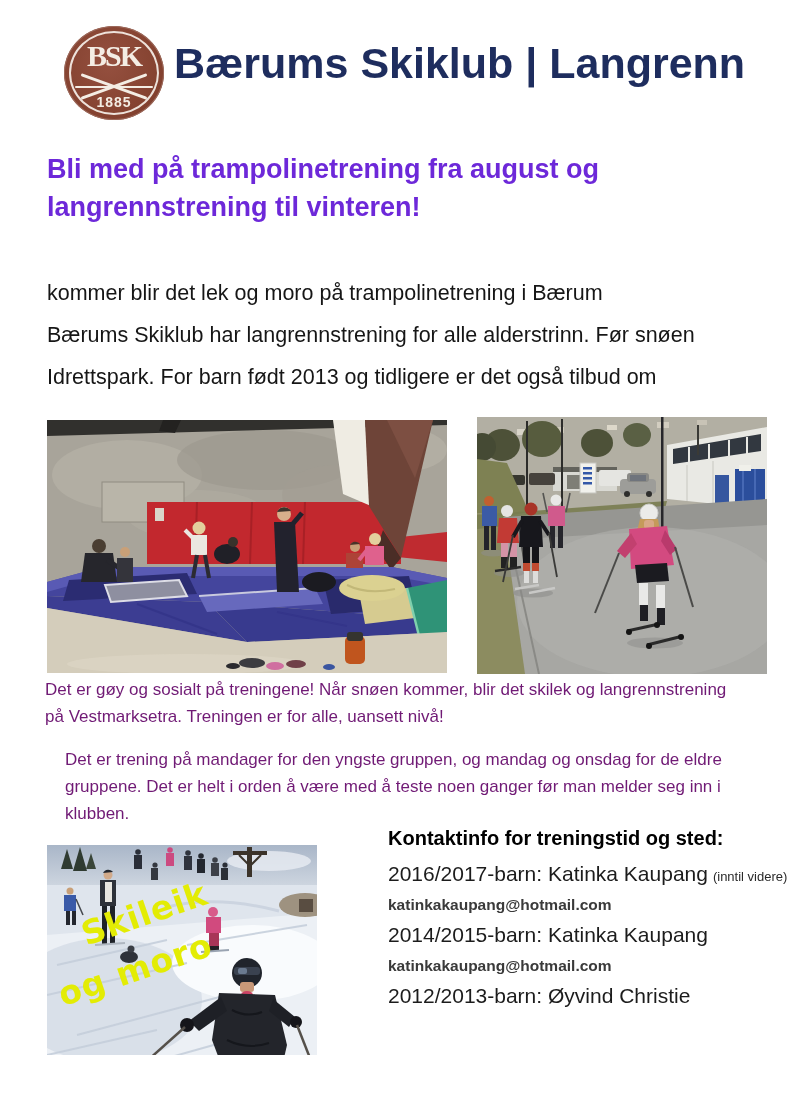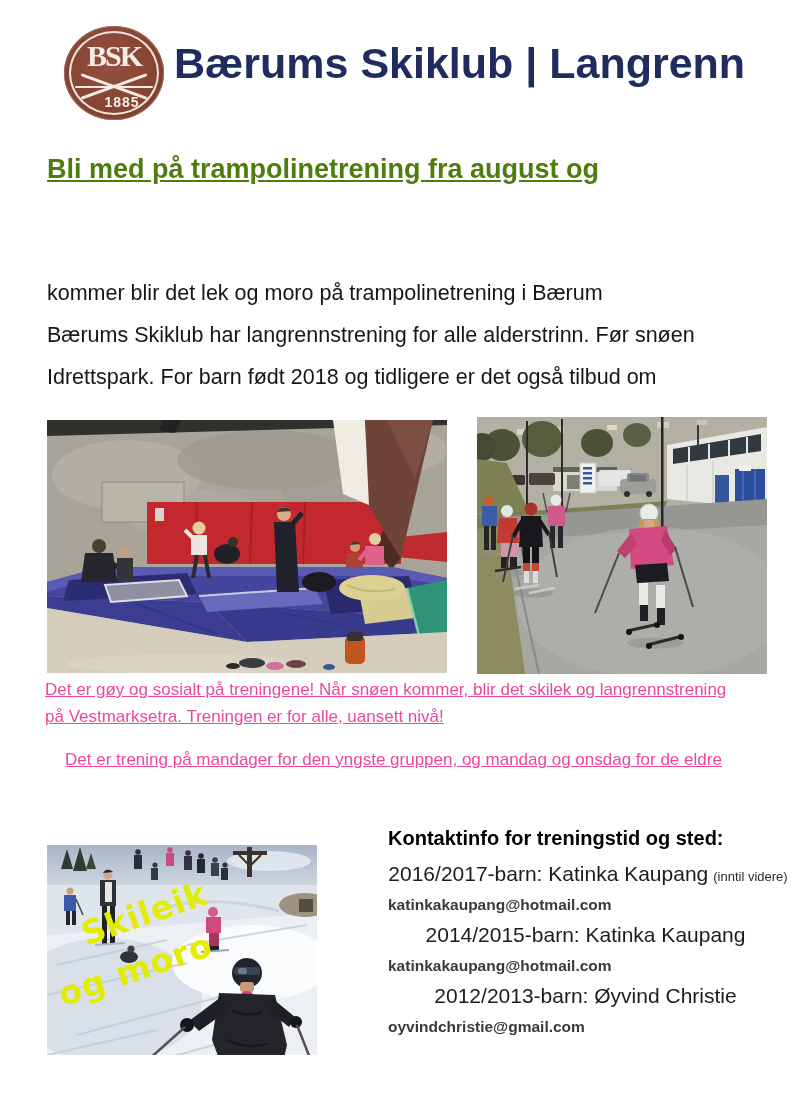--- a/index.html
+++ b/index.html
@@ -11,51 +11,51 @@
         background:radial-gradient(ellipse at 45% 40%, #95503f 0%, #83412f 70%, #6f3527 100%);
         box-shadow:0 0 0 1px #9c6a5c inset;}
   .logo-ring{position:absolute;left:5px;top:5px;right:5px;bottom:5px;border:2px solid rgba(246,240,233,.92);
         border-radius:50%;}
   .logo-bsk{position:absolute;left:0;top:13px;width:100%;text-align:center;color:#f4ede4;
         font-size:30px;font-weight:700;letter-spacing:-2px;font-family:"Liberation Serif",serif;}
   .ski{position:absolute;left:15px;top:59px;width:70px;height:3px;background:#f4ede4;border-radius:2px;}
   .ski.a{transform:rotate(20deg);}
   .ski.b{transform:rotate(-20deg);}
   .ski.c{height:2px;top:60px;left:11px;width:78px;}
-  .logo-year{position:absolute;left:8px;top:68px;width:100%;text-align:center;color:#f4ede4;
+  .logo-year{position:absolute;left:0;top:68px;width:100%;text-align:center;color:#f4ede4;
         font-size:14px;font-weight:700;letter-spacing:1px;}
   .title{position:absolute;left:174px;top:26px;width:610px;font-size:43px;line-height:74px;
         font-weight:600;color:#1e2d5e;white-space:nowrap;letter-spacing:0px;}
 
   
-  .headline{position:absolute;left:47px;top:150px;font-size:27px;line-height:38px;font-weight:700;color:#4d7c0f;text-decoration:underline;}
+  .headline{position:absolute;left:47px;top:150px;font-size:27px;line-height:38px;font-weight:700;color:#6d28d9;}
   .headline div{white-space:nowrap;}
   .intro{position:absolute;left:47px;top:272px;font-size:21.5px;line-height:42px;color:#161616;}
   .intro div{white-space:nowrap;}
-  .smallpara{position:absolute;left:45px;font-size:17px;line-height:27px;color:#ec4899;text-decoration:underline;}
+  .smallpara{position:absolute;left:45px;font-size:17px;line-height:27px;color:#701a75;}
   .social{top:676px;}
   .schedule{top:746px;margin-left:20px;}
   .smallpara div{white-space:nowrap;}
 
   
   .photo{position:absolute;display:block;}
   .photo-tramp{left:47px;top:420px;width:400px;height:253px;}
   .photo-roller{left:477px;top:417px;width:290px;height:257px;}
   .ski-photo-wrap{position:absolute;left:47px;top:845px;width:270px;height:258px;}
   .ski-photo-wrap svg{position:absolute;left:0;top:0;width:270px;height:258px;}
   .overlay-yellow{position:absolute;color:#e3ec04;font-weight:700;font-size:33px;line-height:34px;
         transform:rotate(-19deg);white-space:nowrap;letter-spacing:1px;
         font-family:"DejaVu Sans",sans-serif;}
   .ov1{left:32px;top:52px;}
   .ov2{left:8px;top:108px;}
 
   
   .contact{position:absolute;left:388px;top:824px;width:400px;}
   .contact-heading{font-size:20px;font-weight:700;color:#000;margin-bottom:7px;line-height:28px;}
-  .c-label{font-size:21px;color:#1c1c1c;line-height:30px;text-align:center;}
+  .c-label{font-size:21px;color:#1c1c1c;line-height:30px;}
   .c-note{font-size:13px;color:#2a2a2a;margin-left:5px;}
   .c-email{font-size:15.5px;color:#3a3a3a;line-height:25px;margin-bottom:3px;font-weight:bold;}
 </style>
 </head>
 <body>
 
 <div class="page">
 
   <div>
     <div class="logo">
@@ -64,26 +64,27 @@
       <div class="ski a"></div>
       <div class="ski b"></div>
       <div class="ski c"></div>
       <div class="logo-year">1885</div>
     </div>
     <div class="title">Bærums Skiklub | Langrenn</div>
   </div>
 
   <div class="headline">
     <div>Bli med på trampolinetrening fra august og</div>
+    <div>langrennstrening til vinteren!</div>
   </div>
 
   <div class="intro">
     <div>kommer blir det lek og moro på trampolinetrening i Bærum</div>
     <div>Bærums Skiklub har langrennstrening for alle alderstrinn. Før snøen</div>
-    <div>Idrettspark. For barn født 2018 og tidligere er det også tilbud om</div>
+    <div>Idrettspark. For barn født 2013 og tidligere er det også tilbud om</div>
   </div>
 
   <svg class="photo photo-tramp" viewBox="0 0 400 253" preserveAspectRatio="none">
     <rect width="400" height="253" fill="#a8a49a"></rect>
     <ellipse cx="80" cy="55" rx="75" ry="35" fill="#b4b0a5" opacity=".8"></ellipse>
     <ellipse cx="220" cy="40" rx="90" ry="30" fill="#9d998e" opacity=".7"></ellipse>
     <ellipse cx="150" cy="95" rx="70" ry="25" fill="#b1ada1" opacity=".6"></ellipse>
     <ellipse cx="290" cy="75" rx="55" ry="30" fill="#a19d92" opacity=".6"></ellipse>
     <ellipse cx="355" cy="30" rx="45" ry="22" fill="#b6b2a7" opacity=".7"></ellipse>
     <polygon points="0,0 400,0 400,5 0,16" fill="#31302d"></polygon>
@@ -273,20 +274,22 @@
     <line x1="142" y1="136" x2="118" y2="196" stroke="#4a4a48" stroke-width="2"></line>
     <line x1="198" y1="130" x2="216" y2="190" stroke="#4a4a48" stroke-width="2"></line>
   </svg>
 
   <div class="smallpara social">
     <div>Det er gøy og sosialt på treningene! Når snøen kommer, blir det skilek og langrennstrening</div>
     <div>på Vestmarksetra. Treningen er for alle, uansett nivå!</div>
   </div>
   <div class="smallpara schedule">
     <div>Det er trening på mandager for den yngste gruppen, og mandag og onsdag for de eldre</div>
+    <div>gruppene. Det er helt i orden å være med å teste noen ganger før man melder seg inn i</div>
+    <div>klubben.</div>
   </div>
 
   <div class="ski-photo-wrap">
     <svg viewBox="0 0 270 258" preserveAspectRatio="none">
       <defs>
         <linearGradient id="sky" x1="0" y1="0" x2="0" y2="1">
           <stop offset="0" stop-color="#a9b6c8"></stop>
             <stop offset="1" stop-color="#d4dbe4"></stop>
         </linearGradient>
       </defs>
@@ -381,17 +384,16 @@
       <div class="c-label">
         <span>2014/2015-barn: Katinka Kaupang</span><span class="c-note"></span>
       </div>
       <div class="c-email">katinkakaupang@hotmail.com</div>
     </div>
 
     <div>
       <div class="c-label">
         <span>2012/2013-barn: Øyvind Christie</span><span class="c-note"></span>
       </div>
-      <div class="c-email">oyvindchristie@gmail.com</div>
     </div>
   </div>
 
 </div>
 
 </body></html>

